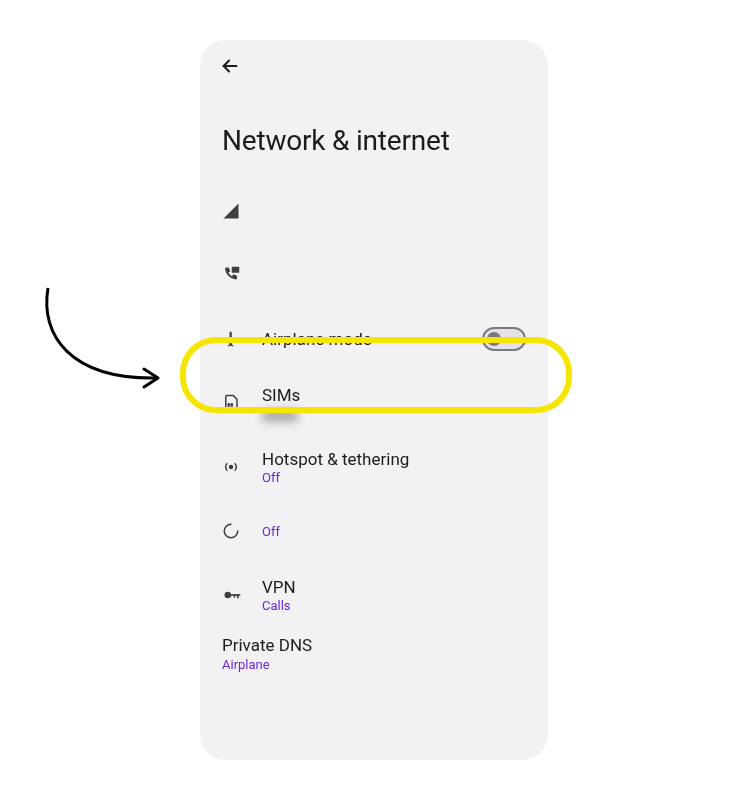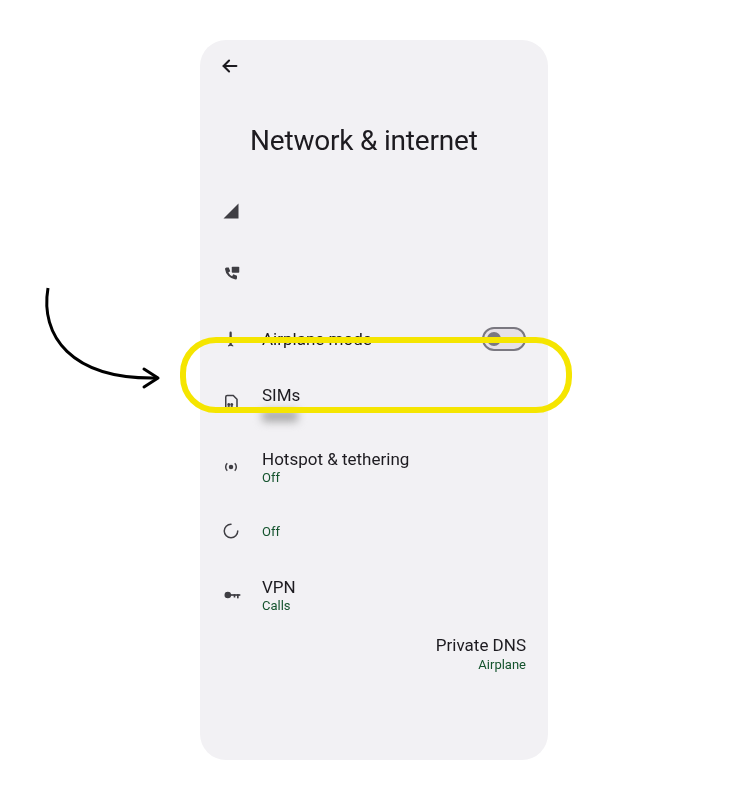--- a/index.html
+++ b/index.html
@@ -36,21 +36,20 @@
       align-items: center;
       justify-content: center;
       border-radius: 50%;
       cursor: pointer;
     }
     .header-title {
       font-size: 28px;
       font-weight: 400;
       padding: 32px 22px 22px 22px;
       letter-spacing: -0.2px;
-      margin-left: 28px;
     }
     .item {
       display: flex;
       align-items: center;
       padding: 12px 22px;
       min-height: 64px;
       cursor: pointer;
     }
     .item.no-icon { padding-left: 22px; }
     .icon-slot {
@@ -66,21 +65,21 @@
       justify-content: center;
       gap: 1px;
     }
     .title {
       font-size: 17px;
       font-weight: 400;
       color: #1d1b20;
     }
     .sub {
       font-size: 13px;
-      color: #14532d;
+      color: #6d28d9;
     }
     .blurred {
       filter: blur(4px);
       width: 36px;
       height: 12px;
       background: #aaaaaa;
       border-radius: 3px;
       margin-top: 4px;
     }
     .switch {
@@ -214,21 +213,21 @@
           <rect x="18" y="11" width="2" height="5"></rect>
           <rect x="14" y="11" width="2" height="4"></rect>
       </svg>
     </span>
     <div class="text-col">
       <span class="title">VPN</span>
       <span class="sub">Calls</span>
     </div>
   </div>
 
-  <div class="item no-icon" style="flex-direction:column; align-items:flex-end; gap:2px; padding-top:8px;">
+  <div class="item no-icon" style="flex-direction:column; align-items:flex-start; gap:2px; padding-top:8px;">
     <span class="title">Private DNS</span>
     <span class="sub">Airplane</span>
   </div>
 
 </div>
 
 <div class="highlight" style="left:180px; top:337px; width:392px; height:76px;"></div>
 
 <div class="arrow-holder">
   <svg width="170" height="130" viewBox="0 0 170 130">

